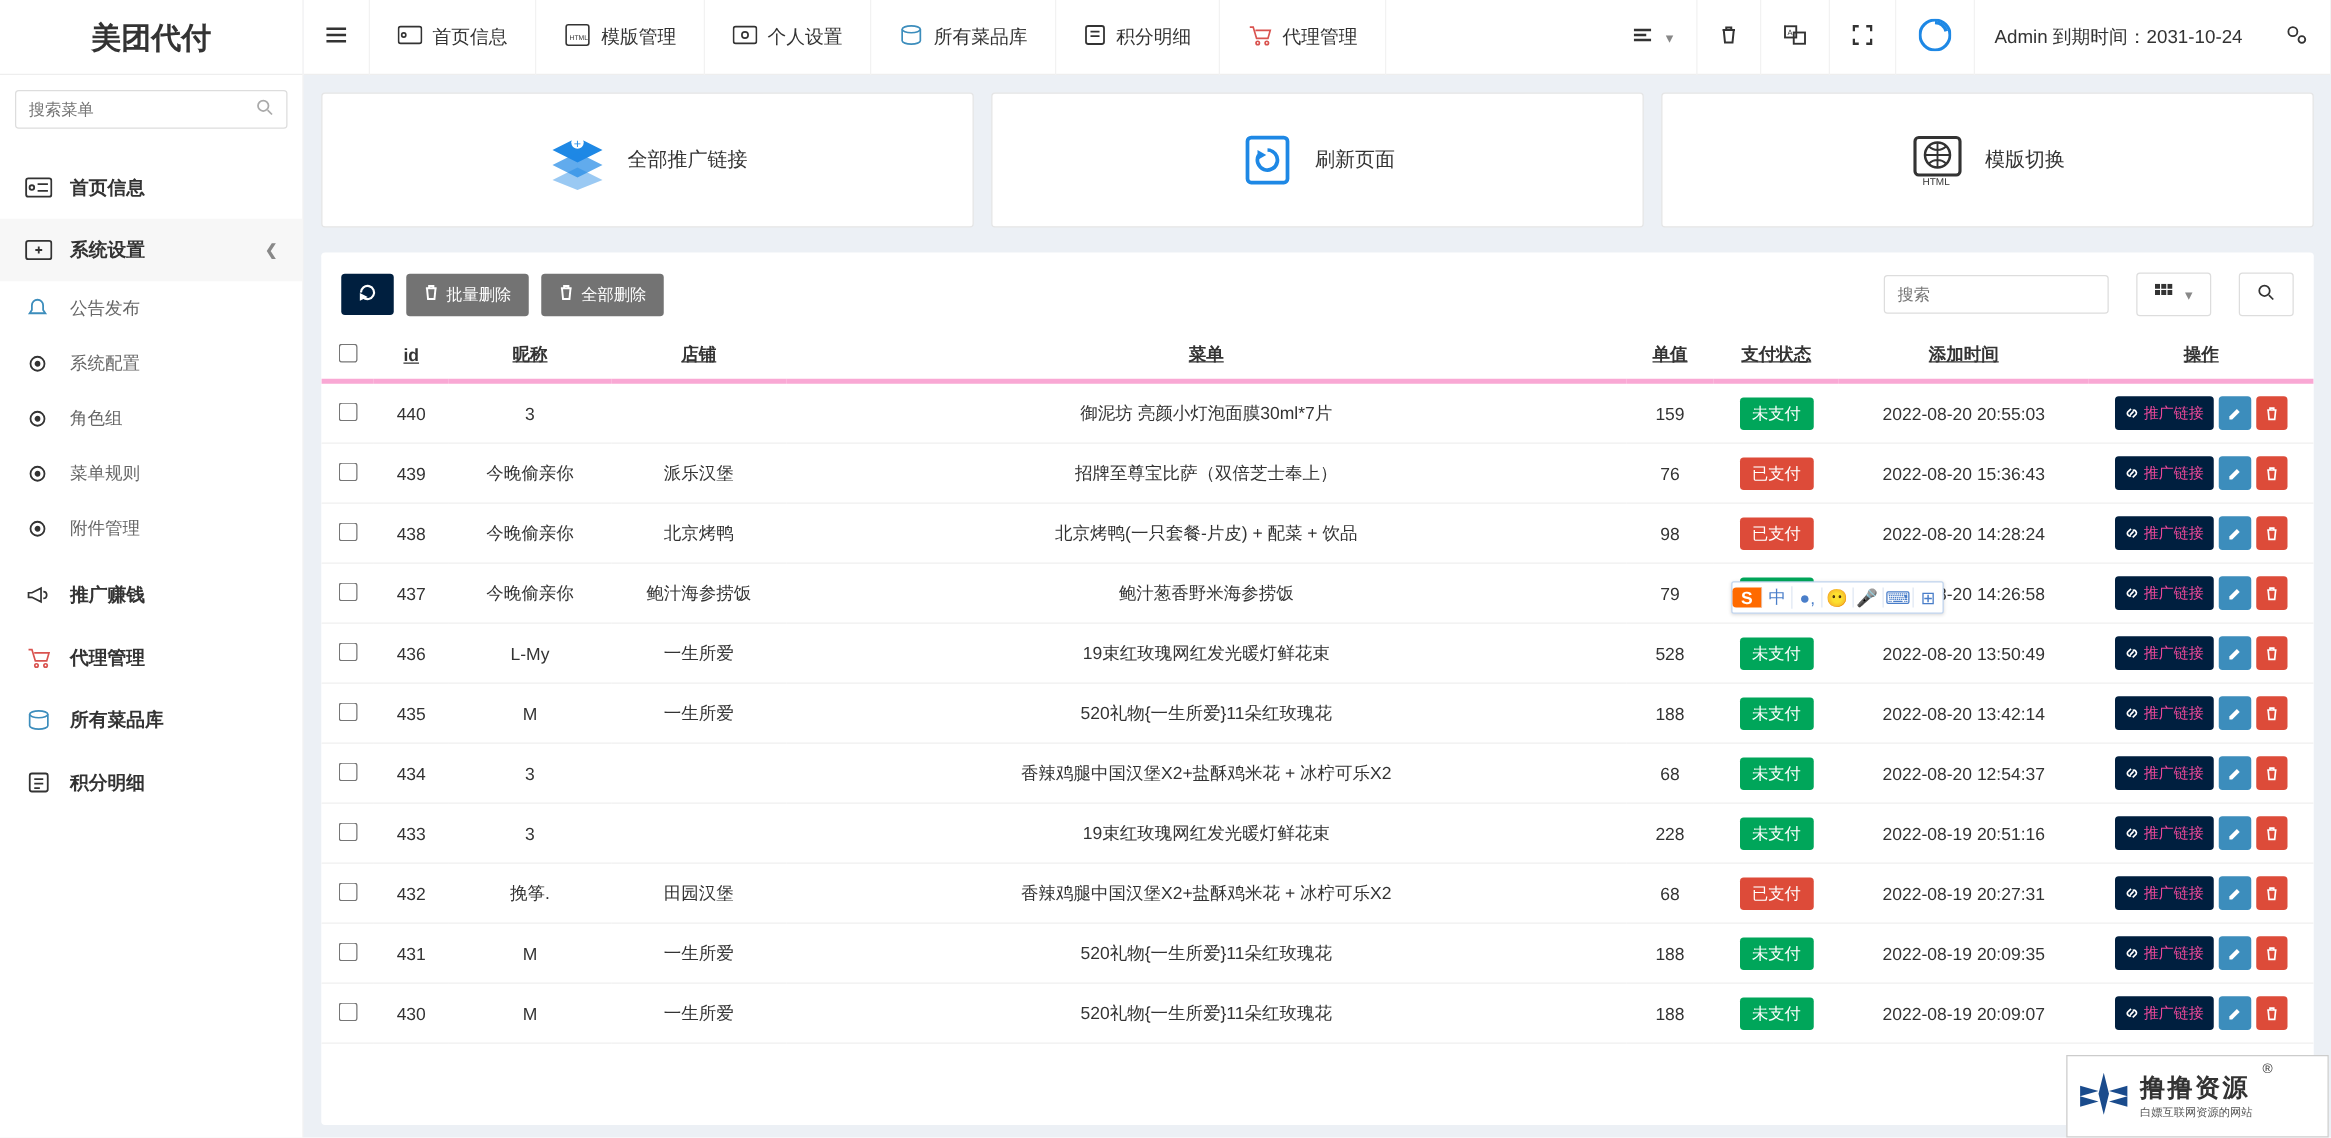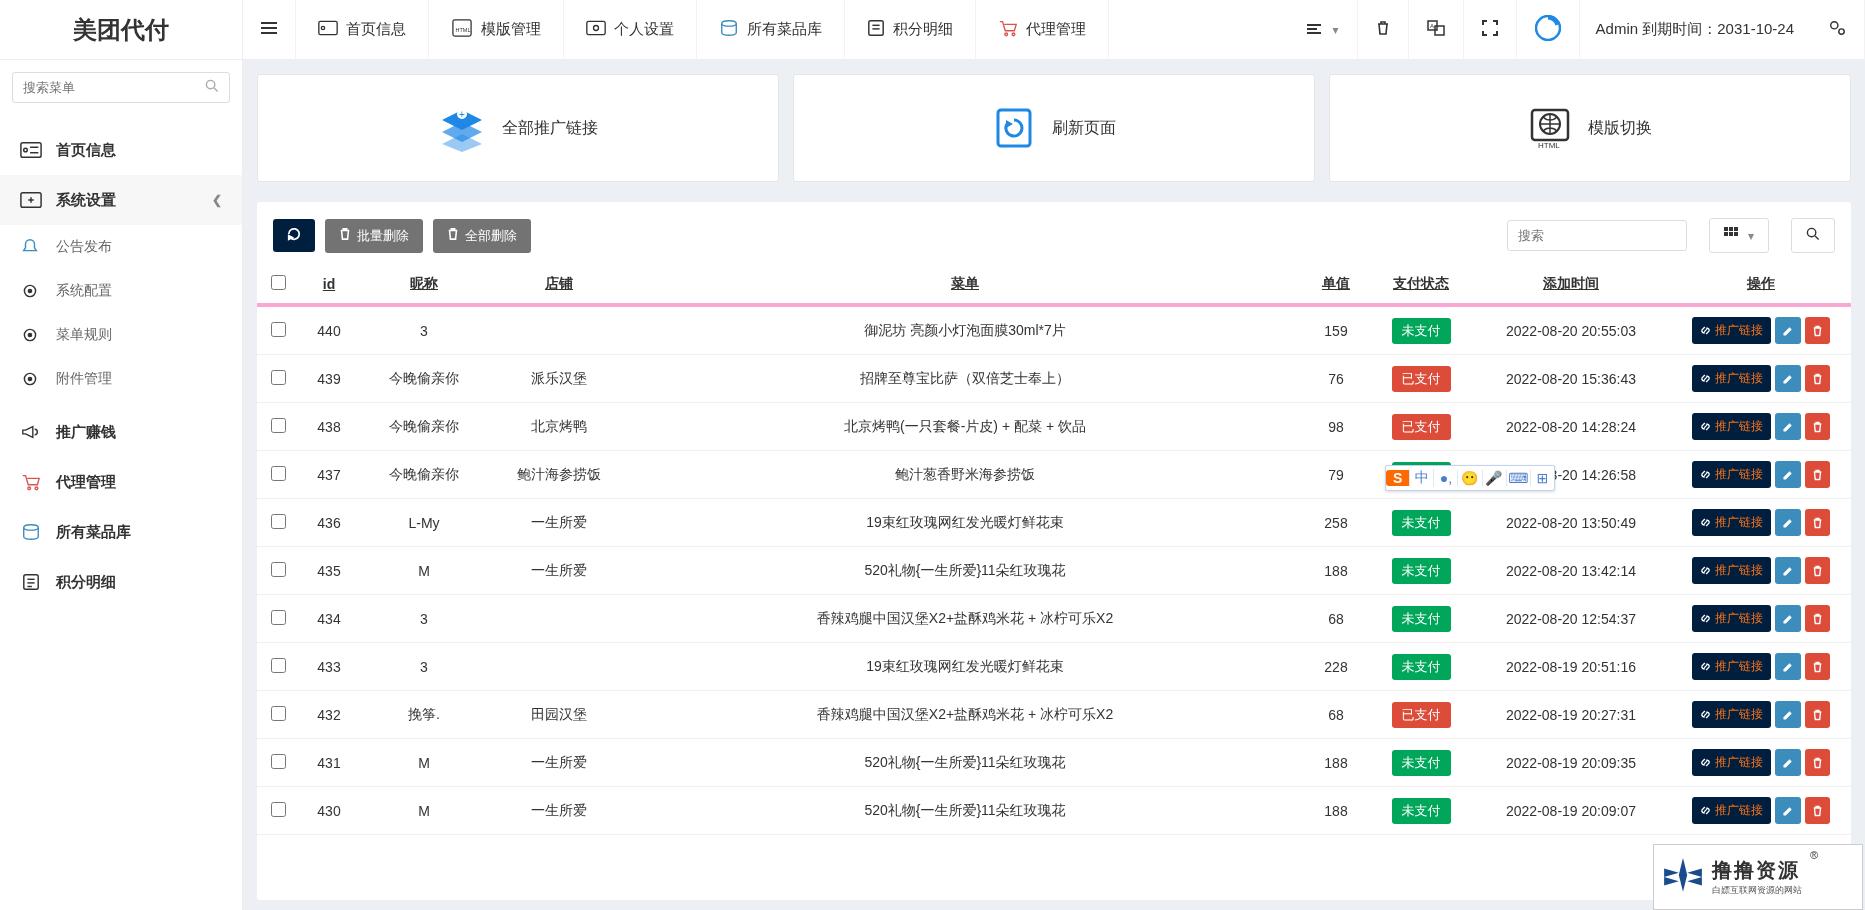--- a/index.html
+++ b/index.html
@@ -36,21 +36,21 @@
 .toolbar-right { margin-left: auto; display: flex; gap: 22px; align-items: center; }
 .search-inp { border: 1px solid #ddd; padding: 7px 10px; border-radius: 3px; width: 180px; font-size: 13px; }
 .table-wrap { overflow: auto; flex: 1; }
 table { width: 100%; border-collapse: collapse; }
 th, td { padding: 10px 8px; text-align: center; border-bottom: 1px solid #f0f0f0; font-size: 14px; }
 th { font-weight: bold; border-bottom: 4px solid #f9a8d4; text-decoration: underline; }
 .badge { padding: 4px 10px; border-radius: 3px; color: #fff; font-size: 13px; display: inline-block; }
 .badge-green { background: #00a65a; }
 .badge-red { background: #dd4b39; }
 .ops { display: inline-flex; gap: 4px; }
-.op-btn { padding: 5px 8px; border-radius: 3px; color: #f97316; font-size: 12px; cursor: pointer; display: inline-flex; align-items: center; gap: 4px; text-align: center; }
+.op-btn { padding: 5px 8px; border-radius: 3px; color: #ec4899; font-size: 12px; cursor: pointer; display: inline-flex; align-items: center; gap: 4px; text-align: center; }
 .op-promo { background: #001f3f; }
 .op-edit { background: #3c8dbc; padding: 5px 7px; }
 .op-del { background: #dd4b39; padding: 5px 7px; }
 input[type=checkbox] { width: 15px; height: 15px; cursor: pointer; }
 .chev { font-size: 12px; color: #888; }
 .watermark { position: absolute; right: 2px; bottom: 0; width: 210px; height: 66px; background: #fff; border: 1px solid #ccc; display: flex; align-items: center; padding: 4px 8px; gap: 8px; }
 .wm-logo { width: 42px; height: 42px; }
 .wm-text { display: flex; flex-direction: column; }
 .wm-big { font-size: 20px; font-weight: bold; letter-spacing: 2px; }
 .wm-sm { font-size: 9px; color: #555; }
@@ -110,20 +110,29 @@
         <span>公告发布</span>
       </div>
       <div class="sub-item">
         <span class="micon">
             <svg width="16" height="16" viewBox="0 0 20 20" fill="none" stroke="#333" stroke-width="1.8">
               <circle cx="10" cy="10" r="7"></circle>
               <circle cx="10" cy="10" r="2" fill="#333"></circle>
             </svg>
           </span>
         <span>系统配置</span>
+      </div>
+      <div class="sub-item">
+        <span class="micon">
+            <svg width="16" height="16" viewBox="0 0 20 20" fill="none" stroke="#333" stroke-width="1.8">
+              <circle cx="10" cy="10" r="7"></circle>
+              <circle cx="10" cy="10" r="2" fill="#333"></circle>
+            </svg>
+          </span>
+        <span>角色组</span>
       </div>
       <div class="sub-item">
         <span class="micon">
             <svg width="16" height="16" viewBox="0 0 20 20" fill="none" stroke="#333" stroke-width="1.8">
               <circle cx="10" cy="10" r="7"></circle>
               <circle cx="10" cy="10" r="2" fill="#333"></circle>
             </svg>
           </span>
         <span>菜单规则</span>
       </div>
@@ -460,21 +469,21 @@
                       </svg>
                     </span>
                   </div></td>
               </tr>
               <tr>
                 <td><input type="checkbox" style=""></td>
                 <td>436</td>
                 <td>L-My</td>
                 <td>一生所爱</td>
                 <td>19束红玫瑰网红发光暖灯鲜花束</td>
-                <td>258</td>
+                <td>528</td>
                 <td><span class="badge badge-green">未支付</span></td>
                 <td>2022-08-20 13:50:49</td>
                 <td><div class="ops">
                     <span class="op-btn op-promo"><svg width="11" height="11" viewBox="0 0 16 16" fill="none" stroke="#fff" stroke-width="2">
                         <path d="M6 10l4-4M7 3l-4 4a3 3 0 0 0 4 4M9 13l4-4a3 3 0 0 0-4-4"></path>
                       </svg> 推广链接</span>
                     <span class="op-btn op-edit">
                       <svg width="12" height="12" viewBox="0 0 16 16" fill="#fff">
                         <path d="M2 11l8-8 3 3-8 8H2v-3z"></path>
                       </svg>

